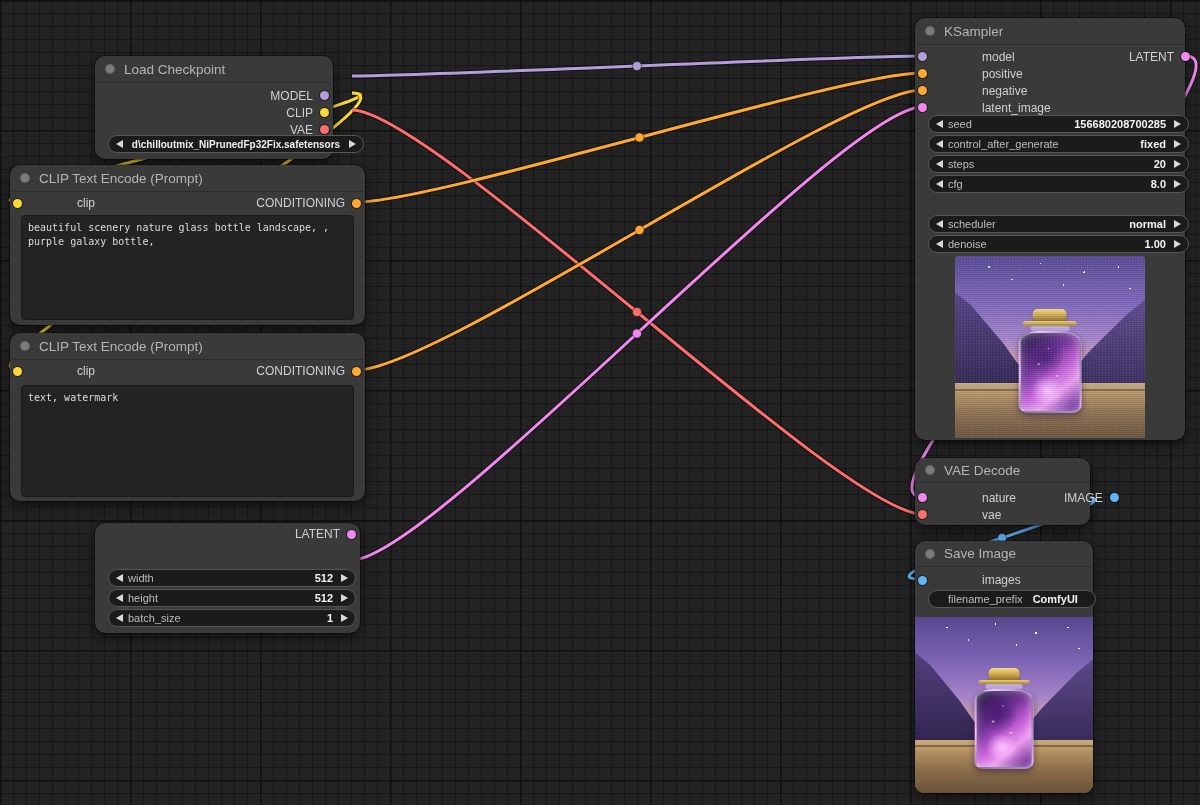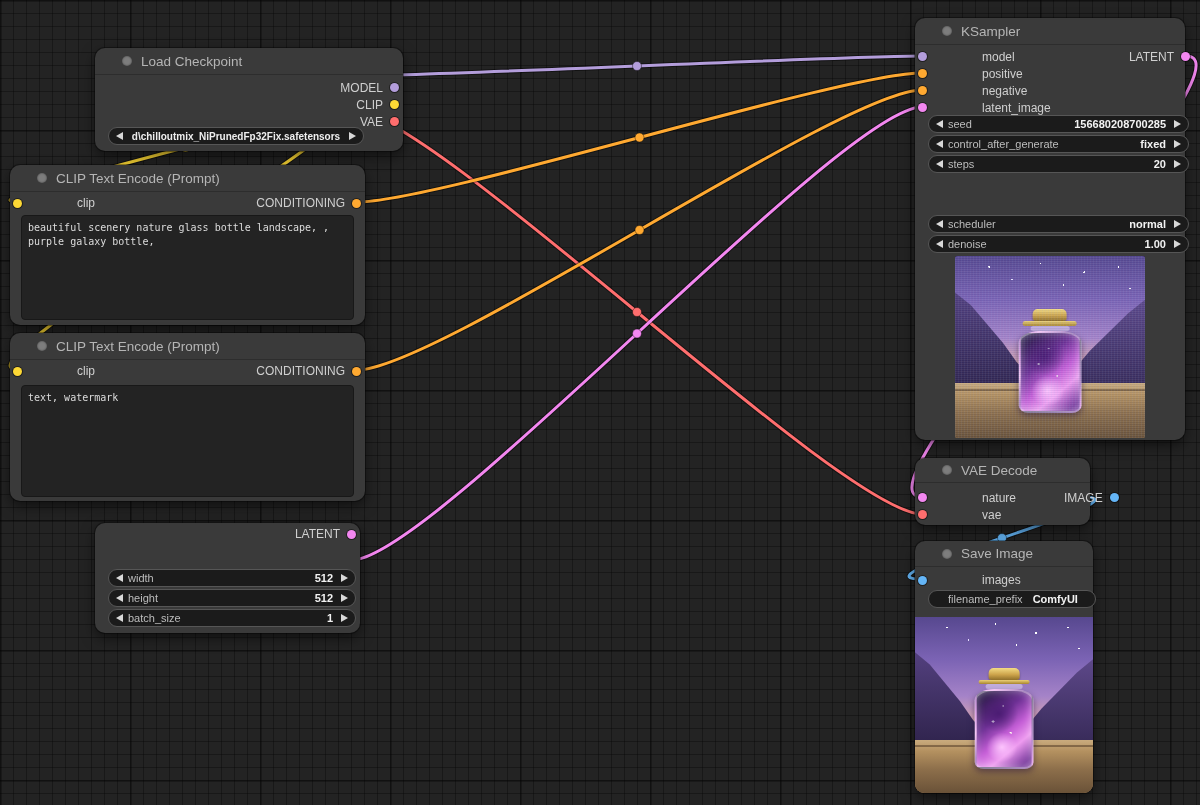--- a/index.html
+++ b/index.html
@@ -7,21 +7,21 @@
   .canvas{position:relative;width:1200px;height:805px;background-color:#232323;
     background-image:
       linear-gradient(rgba(0,0,0,.30) 1px,transparent 1px),
       linear-gradient(90deg,rgba(0,0,0,.30) 1px,transparent 1px),
       linear-gradient(rgba(0,0,0,.28) 2px,transparent 2px),
       linear-gradient(90deg,rgba(0,0,0,.28) 2px,transparent 2px);
     background-size:13px 13px,13px 13px,130px 130px,130px 130px;}
   #wires{position:absolute;left:0;top:0;width:1200px;height:805px;z-index:1;}
   .node{position:absolute;z-index:2;background:#3a3a3a;border-radius:10px;
     box-shadow:0 5px 14px rgba(0,0,0,.55),0 0 0 1px rgba(0,0,0,.35);color:#ccc;}
-  .hdr{height:26px;display:flex;align-items:center;padding:0 27px;
+  .hdr{height:26px;display:flex;align-items:center;padding:0 10px;
     border-bottom:1px solid rgba(0,0,0,.22);}
   .hdot{width:10px;height:10px;border-radius:50%;background:#7d7d7d;margin-right:9px;flex:none;
     box-shadow:inset 0 0 2px rgba(0,0,0,.5);}
   .htitle{font-size:13.5px;color:#b5b5b5;white-space:nowrap;}
   .row{display:flex;align-items:center;height:17px;padding:0 0;}
   .row .in{display:flex;align-items:center;}
   .row .out{display:flex;align-items:center;margin-left:auto;}
   .pdot{width:9px;height:9px;border-radius:50%;flex:none;box-shadow:0 0 0 1px rgba(0,0,0,.45);}
   .in .pdot{margin-left:3px;margin-right:7px;}
   .out .pdot{margin-left:7px;margin-right:4px;}
@@ -113,21 +113,21 @@
       <path d="M 352 560 C 432 560, 842 107, 922 107" stroke="#f387f0" stroke-width="3" fill="none"></path>
       <circle cx="637" cy="333.5" r="4.5" fill="#f387f0" stroke="rgba(0,0,0,0.4)"></circle>
       <path d="M 1186 56 C 1266 56, 842 497, 922 497" stroke="rgba(0,0,0,0.45)" stroke-width="5" fill="none"></path>
       <path d="M 1186 56 C 1266 56, 842 497, 922 497" stroke="#f387f0" stroke-width="3" fill="none"></path>
       <circle cx="1054" cy="276.5" r="4.5" fill="#f387f0" stroke="rgba(0,0,0,0.4)"></circle>
       <path d="M 1082 497 C 1162 497, 842 579, 922 579" stroke="rgba(0,0,0,0.45)" stroke-width="5" fill="none"></path>
       <path d="M 1082 497 C 1162 497, 842 579, 922 579" stroke="#64b5f6" stroke-width="3" fill="none"></path>
       <circle cx="1002" cy="538" r="4.5" fill="#64b5f6" stroke="rgba(0,0,0,0.4)"></circle>
     </svg>
 
-  <div class="node" style="left:95px;top:48px;width:308px;height:103px">
+  <div class="node" style="left:95px;top:56px;width:238px;height:103px">
     <div class="hdr">
       <span class="hdot"></span>
       <span class="htitle">Load Checkpoint</span>
     </div>
     <div style="padding-top:4px">
       <div class="row">
         <span class="out">
           <span class="slabel">MODEL</span>
           <span class="pdot" style="background:#b39ddb"></span>
         </span>
@@ -259,20 +259,26 @@
     <div class="pill" style="left:13px;top:117px;width:245px">
       <span class="arr-l"></span>
       <span class="w-label">control_after_generate</span>
       <span class="w-value">fixed</span>
       <span class="arr-r"></span>
     </div>
     <div class="pill" style="left:13px;top:137px;width:245px">
       <span class="arr-l"></span>
       <span class="w-label">steps</span>
       <span class="w-value">20</span>
+      <span class="arr-r"></span>
+    </div>
+    <div class="pill" style="left:13px;top:157px;width:245px">
+      <span class="arr-l"></span>
+      <span class="w-label">cfg</span>
+      <span class="w-value">8.0</span>
       <span class="arr-r"></span>
     </div>
     <div class="pill" style="left:13px;top:197px;width:245px">
       <span class="arr-l"></span>
       <span class="w-label">scheduler</span>
       <span class="w-value">normal</span>
       <span class="arr-r"></span>
     </div>
     <div class="pill" style="left:13px;top:217px;width:245px">
       <span class="arr-l"></span>

